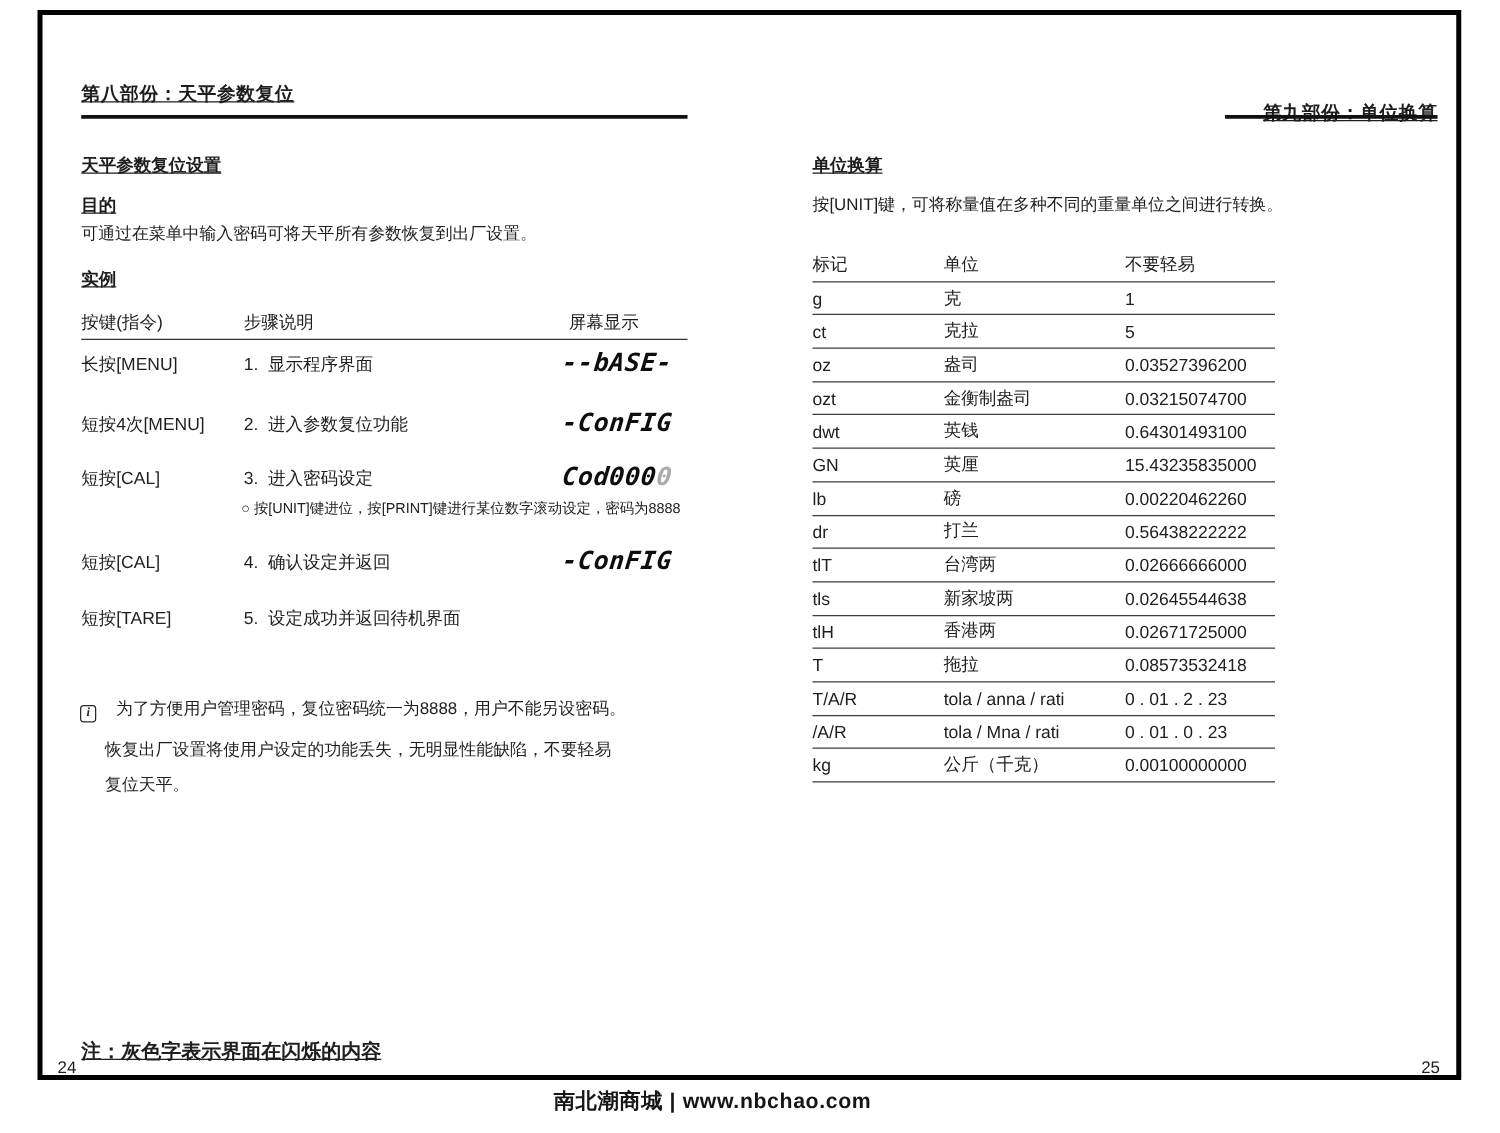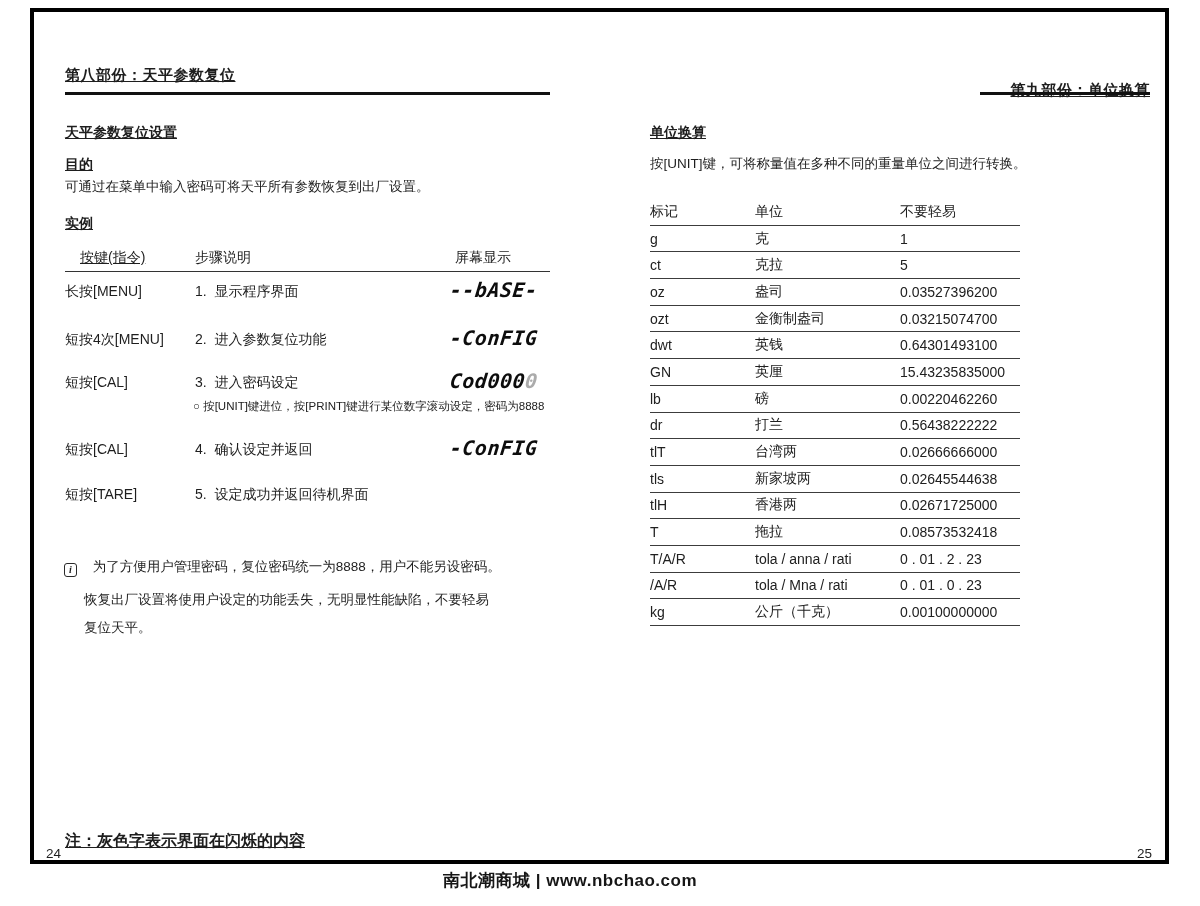--- a/index.html
+++ b/index.html
@@ -52,21 +52,21 @@
   <div class="abs b t15" style="left:65px; top:66px; letter-spacing:0.5px;">第八部份：天平参数复位</div>
   <div class="rule" style="left:65px; top:92px; width:485px; height:3px;"></div>
 
   <div class="abs b t14" style="left:65px; top:124px;">天平参数复位设置</div>
 
   <div class="abs b t14" style="left:65px; top:156px;">目的</div>
   <div class="abs t13" style="left:65px; top:178px;">可通过在菜单中输入密码可将天平所有参数恢复到出厂设置。</div>
 
   <div class="abs b t14" style="left:65px; top:215px;">实例</div>
 
-  <div class="abs t14" style="left:80px; top:249px;text-decoration:underline;">按键(指令)</div>
+  <div class="abs t14" style="left:65px; top:249px;">按键(指令)</div>
   <div class="abs t14" style="left:195px; top:249px;">步骤说明</div>
   <div class="abs t14" style="left:455px; top:249px;">屏幕显示</div>
   <div class="thinrule" style="left:65px; top:271px; width:485px; height:1px;"></div>
 
   <div class="steprow" style="top:283px;">
     <span class="sk">长按[MENU]</span>
     <span class="ss">1.  显示程序界面</span>
     <span class="sd lcd">--bASE-</span>
   </div>
 

